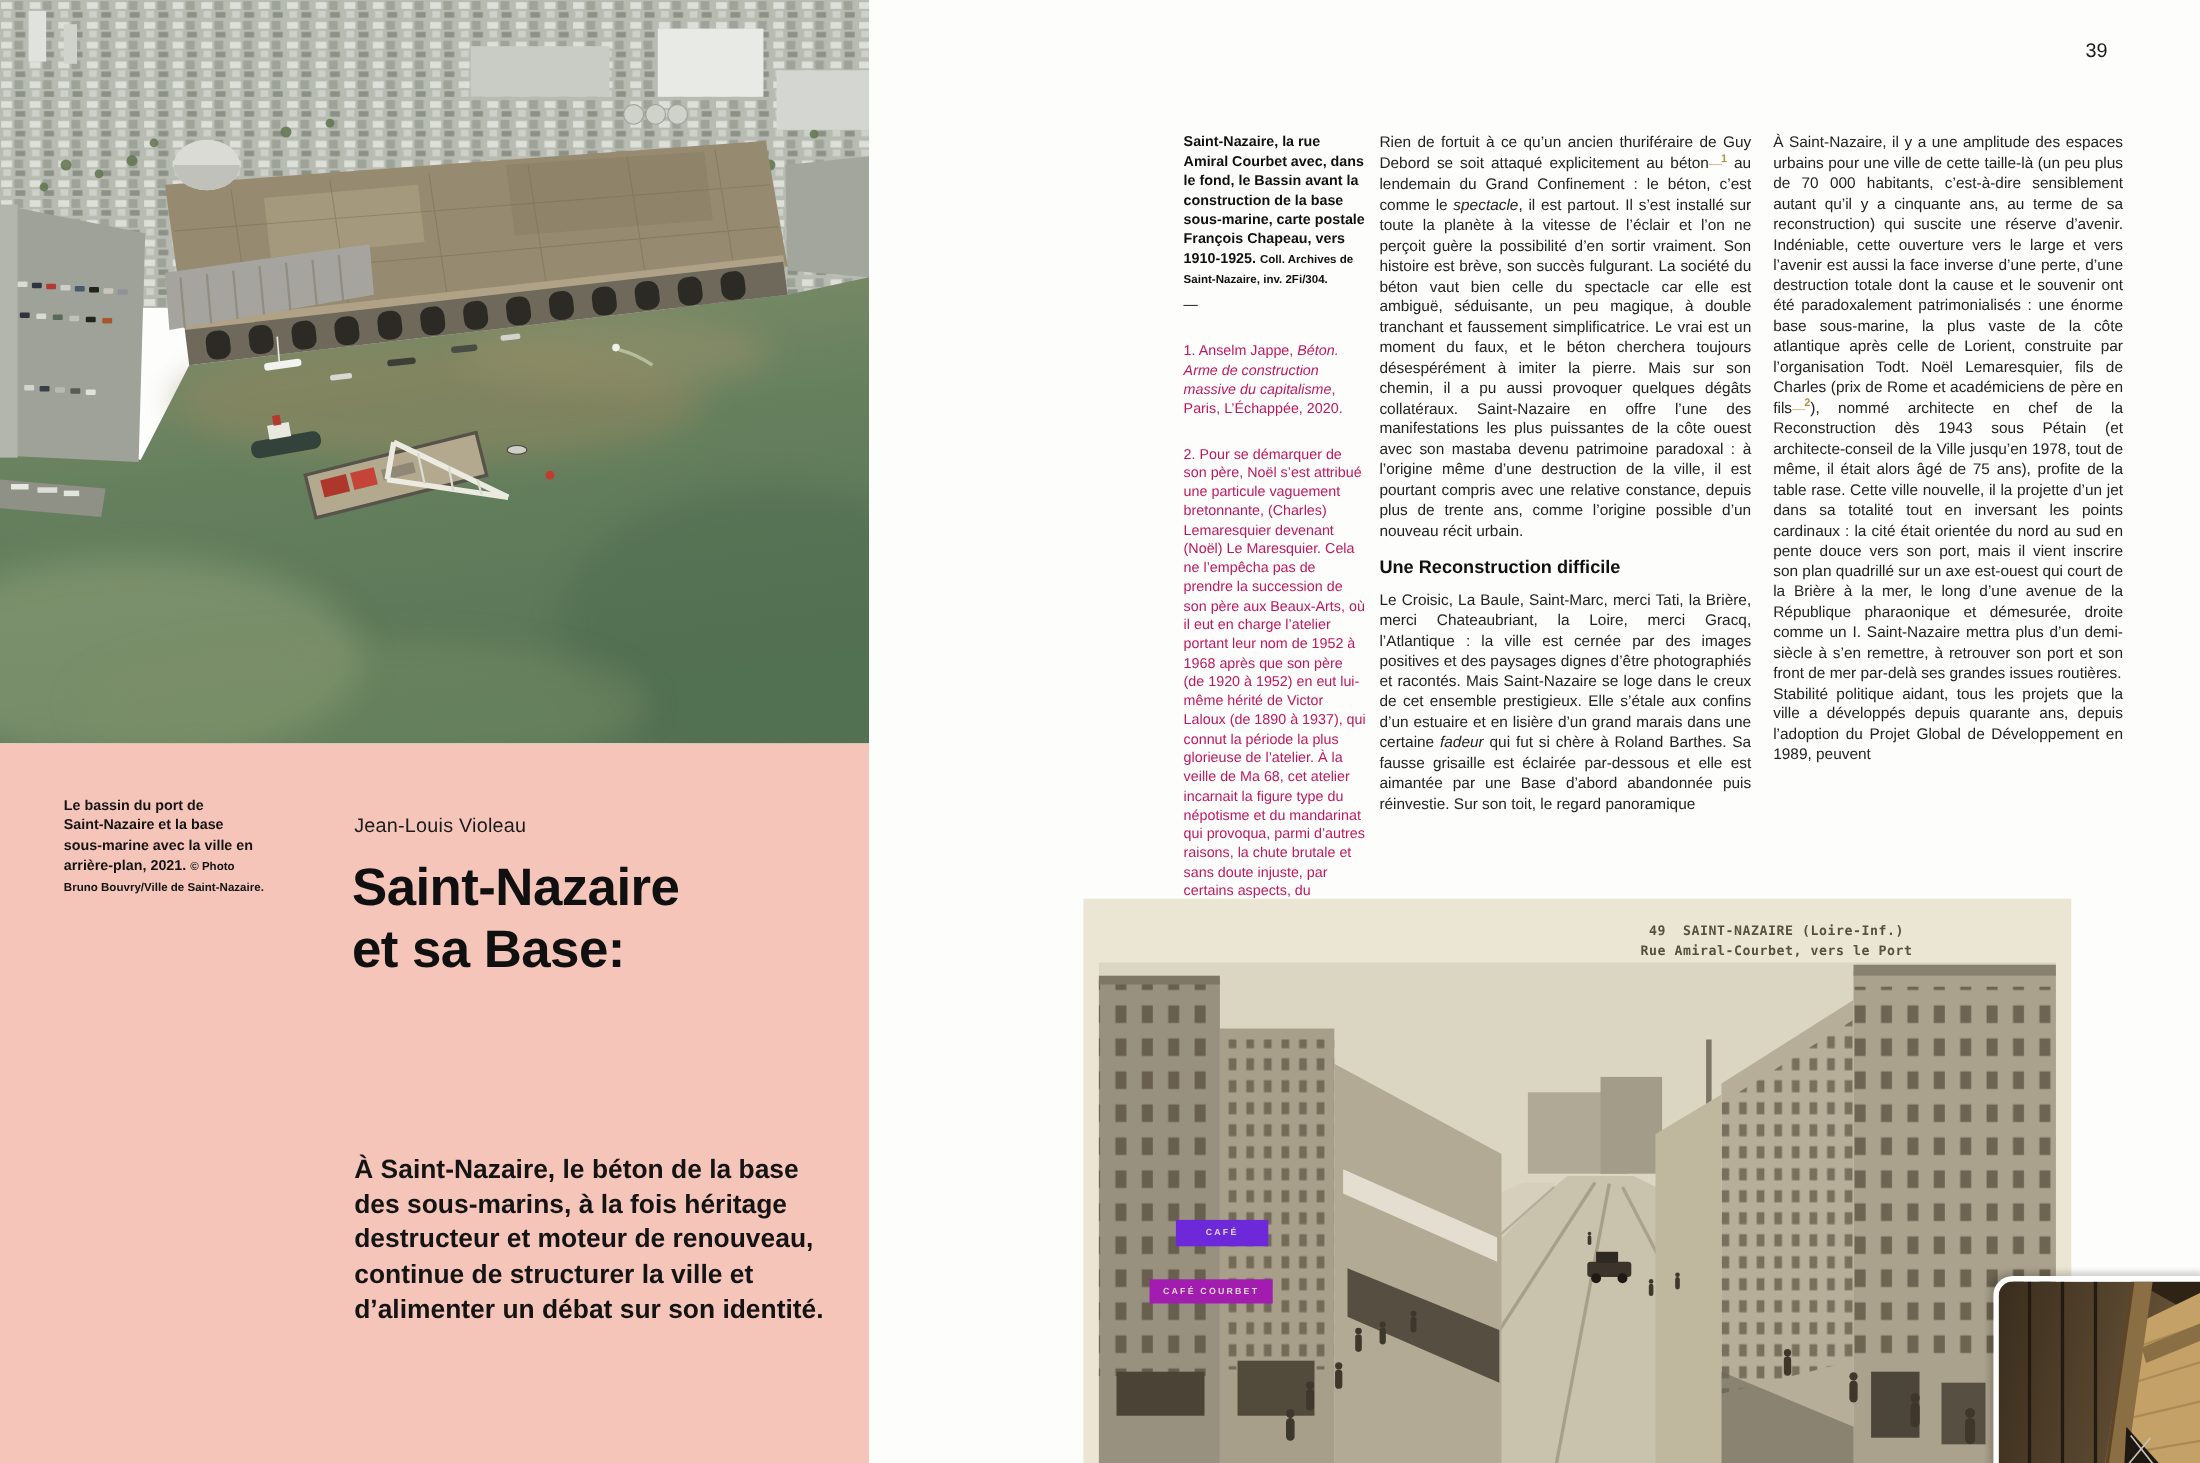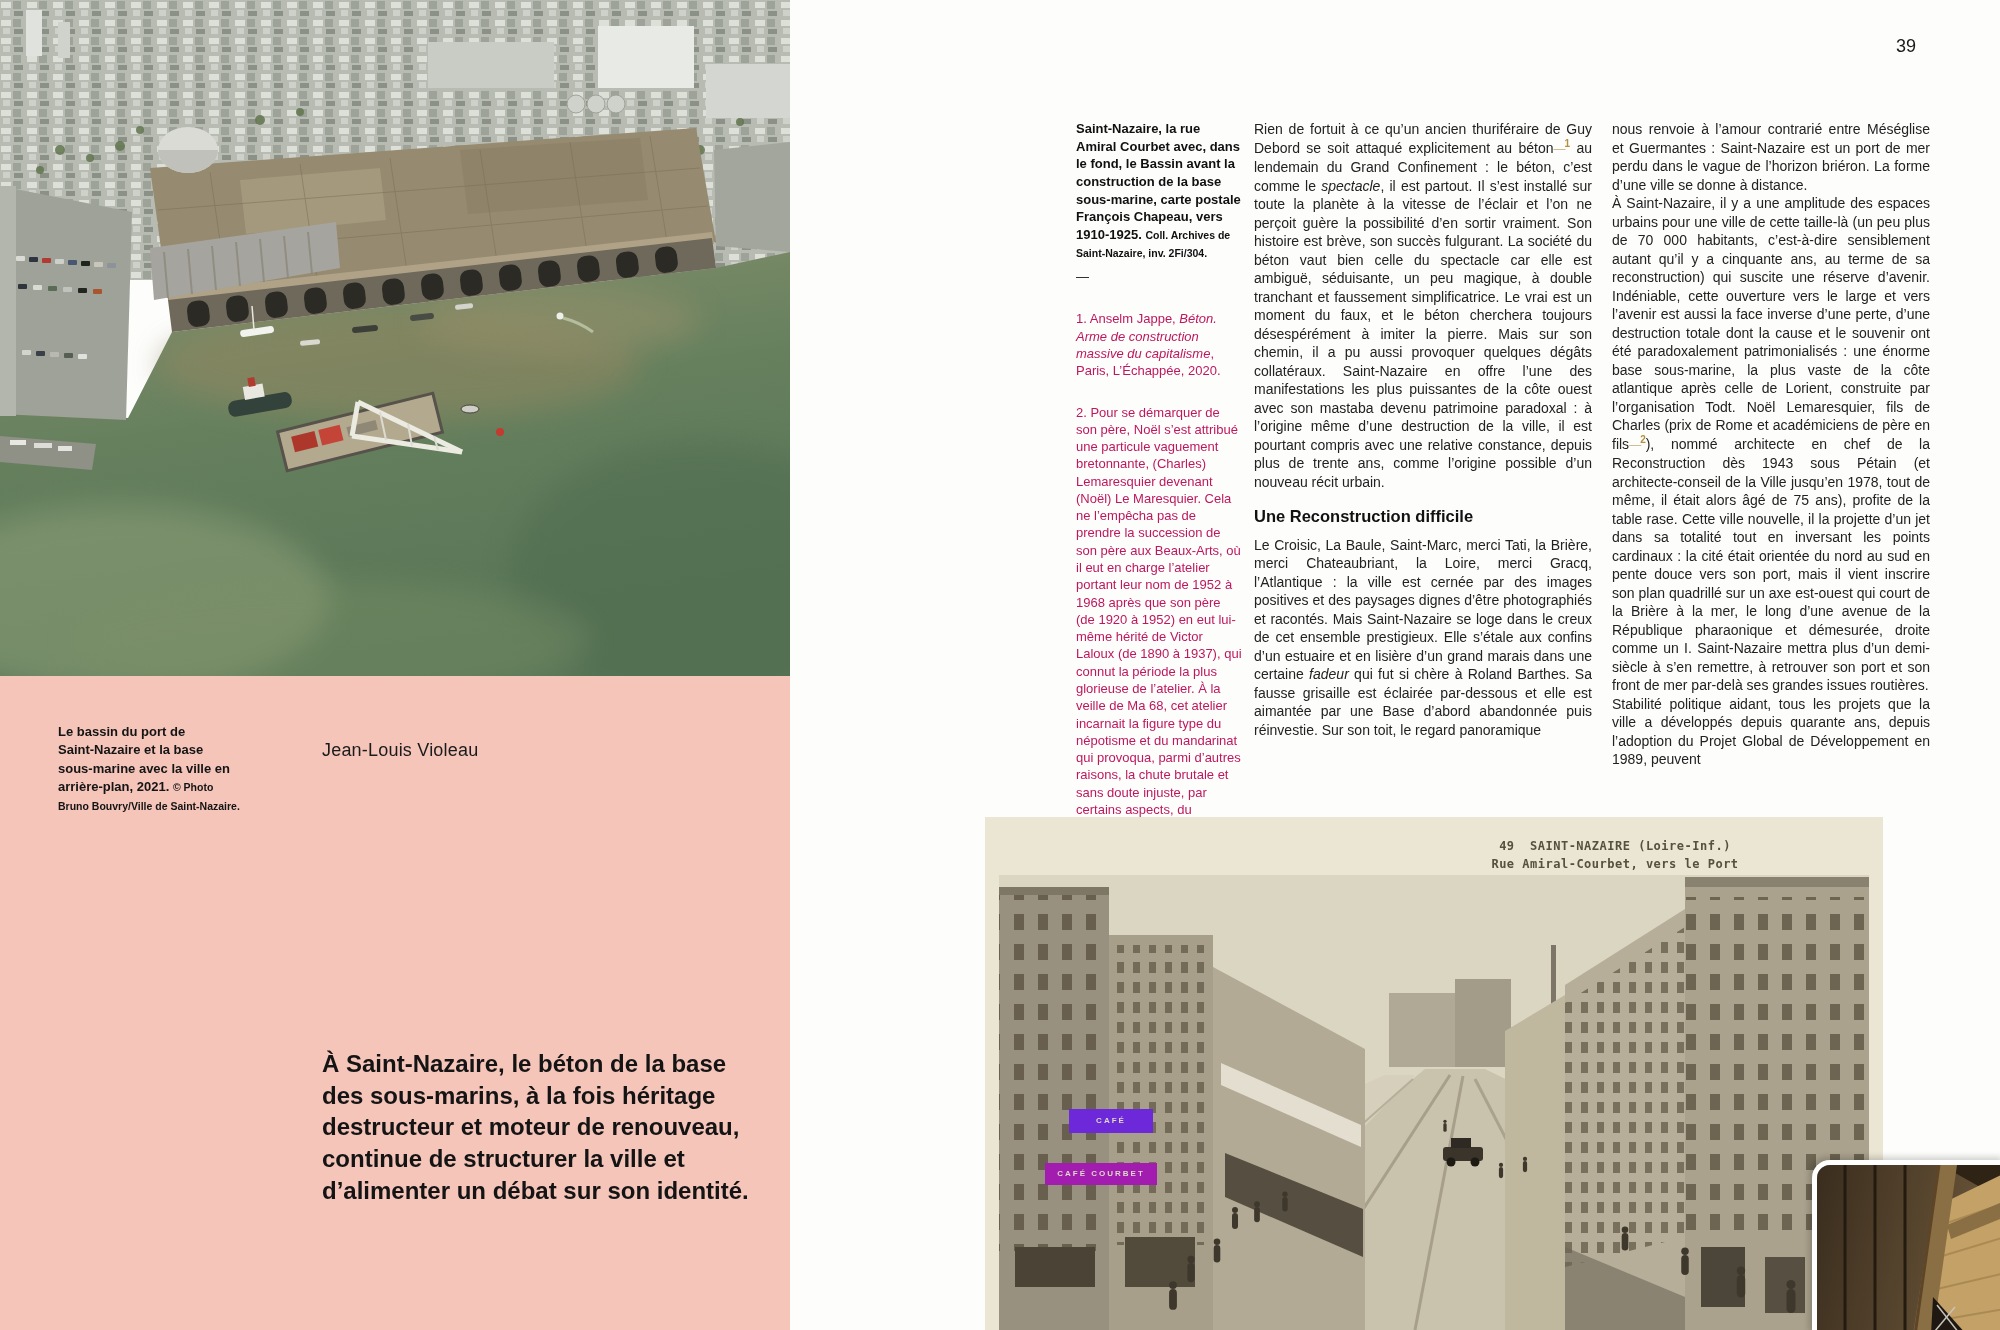--- a/index.html
+++ b/index.html
@@ -237,20 +237,22 @@
     </svg>
   </figure>
 
   <section class="abs pink-panel">
     <p class="abs photo-caption"><span>Le bassin du port de
 Saint-Nazaire et la base
 sous-marine avec la ville en
 arrière-plan, 2021. </span><span class="credit">© Photo
 Bruno Bouvry/Ville de Saint-Nazaire.</span></p>
     <p class="abs author">Jean-Louis Violeau</p>
+    <h1 class="abs title">Saint-Nazaire
+et sa Base:</h1>
     <p class="abs standfirst">À Saint-Nazaire, le béton de la base
 des sous-marins, à la fois héritage
 destructeur et moteur de renouveau,
 continue de structurer la ville et
 d’alimenter un débat sur son identité.</p>
   </section>
 
   <div class="abs page-number">39</div>
 
   <aside class="abs margin-notes">
@@ -260,21 +262,20 @@
     <p class="goldnote"><span>2. Pour se démarquer de son père, Noël s’est attribué une particule vaguement bretonnante, (Charles) Lemaresquier devenant (Noël) Le Maresquier. Cela ne l’empêcha pas de prendre la succession de son père aux Beaux-Arts, où il eut en charge l’atelier portant leur nom de 1952 à 1968 après que son père (de 1920 à 1952) en eut lui-même hérité de Victor Laloux (de 1890 à 1937), qui connut la période la plus glorieuse de l’atelier. À la veille de Ma 68, cet atelier incarnait la figure type du népotisme et du mandarinat qui provoqua, parmi d’autres raisons, la chute brutale et sans doute injuste, par certains aspects, du </span><span class="it">système</span><span> dit « des Beaux-Arts ». Voir à ce propos Jean-Louis Violeau, </span><span class="it">Vu de droite aux Beaux-Arts. Le testament de Mai 68 et Mai 81</span><span>, Paris, B2, 2025.</span></p>
   </aside>
 
   <div class="abs bodycol col1">
     <p><span>Rien de fortuit à ce qu’un ancien thuriféraire de Guy Debord se soit attaqué explicitement au béton</span><span class="fndash">—</span><sup class="fnref">1</sup><span> au lendemain du Grand Confinement : le béton, c’est comme le </span><span class="it">spectacle</span><span>, il est partout. Il s’est installé sur toute la planète à la vitesse de l’éclair et l’on ne perçoit guère la possibilité d’en sortir vraiment. Son histoire est brève, son succès fulgurant. La société du béton vaut bien celle du spectacle car elle est ambiguë, séduisante, un peu magique, à double tranchant et faussement simplificatrice. Le vrai est un moment du faux, et le béton cherchera toujours désespérément à imiter la pierre. Mais sur son chemin, il a pu aussi provoquer quelques dégâts collatéraux. Saint-Nazaire en offre l’une des manifestations les plus puissantes de la côte ouest avec son mastaba devenu patrimoine paradoxal : à l’origine même d’une destruction de la ville, il est pourtant compris avec une relative constance, depuis plus de trente ans, comme l’origine possible d’un nouveau récit urbain.</span></p>
     <h3 class="section-heading">Une Reconstruction difficile</h3>
     <p><span>Le Croisic, La Baule, Saint-Marc, merci Tati, la Brière, merci Chateaubriant, la Loire, merci Gracq, l’Atlantique : la ville est cernée par des images positives et des paysages dignes d’être photographiés et racontés. Mais Saint-Nazaire se loge dans le creux de cet ensemble prestigieux. Elle s’étale aux confins d’un estuaire et en lisière d’un grand marais dans une certaine </span><span class="it">fadeur</span><span> qui fut si chère à Roland Barthes. Sa fausse grisaille est éclairée par-dessous et elle est aimantée par une Base d’abord abandonnée puis réinvestie. Sur son toit, le regard panoramique</span></p>
   </div>
 
   <div class="abs bodycol col2">
-    <p>nous renvoie à l’amour contrarié entre Méséglise et Guermantes : Saint-Nazaire est un port de mer perdu dans le vague de l’horizon briéron. La forme d’une ville se donne à distance.</p>
     <p><span>À Saint-Nazaire, il y a une amplitude des espaces urbains pour une ville de cette taille-là (un peu plus de 70 000 habitants, c’est-à-dire sensiblement autant qu’il y a cinquante ans, au terme de sa reconstruction) qui suscite une réserve d’avenir. Indéniable, cette ouverture vers le large et vers l’avenir est aussi la face inverse d’une perte, d’une destruction totale dont la cause et le souvenir ont été paradoxalement patrimonialisés : une énorme base sous-marine, la plus vaste de la côte atlantique après celle de Lorient, construite par l’organisation Todt. Noël Lemaresquier, fils de Charles (prix de Rome et académiciens de père en fils</span><span class="fndash">—</span><sup class="fnref">2</sup><span>), nommé architecte en chef de la Reconstruction dès 1943 sous Pétain (et architecte-conseil de la Ville jusqu’en 1978, tout de même, il était alors âgé de 75 ans), profite de la table rase. Cette ville nouvelle, il la projette d’un jet dans sa totalité tout en inversant les points cardinaux : la cité était orientée du nord au sud en pente douce vers son port, mais il vient inscrire son plan quadrillé sur un axe est-ouest qui court de la Brière à la mer, le long d’une avenue de la République pharaonique et démesurée, droite comme un I. Saint-Nazaire mettra plus d’un demi-siècle à s’en remettre, à retrouver son port et son front de mer par-delà ses grandes issues routières.</span></p>
     <p>Stabilité politique aidant, tous les projets que la ville a développés depuis quarante ans, depuis l’adoption du Projet Global de Développement en 1989, peuvent</p>
   </div>
 
   <figure class="abs postcard" style="margin:0;">
     <svg viewBox="0 0 898 513" preserveAspectRatio="none">
       <defs>
         <pattern id="win1" width="24" height="30" patternUnits="userSpaceOnUse">
           <rect x="5" y="7" width="10" height="16" fill="#584f3e" opacity="0.75"></rect>
         </pattern>

